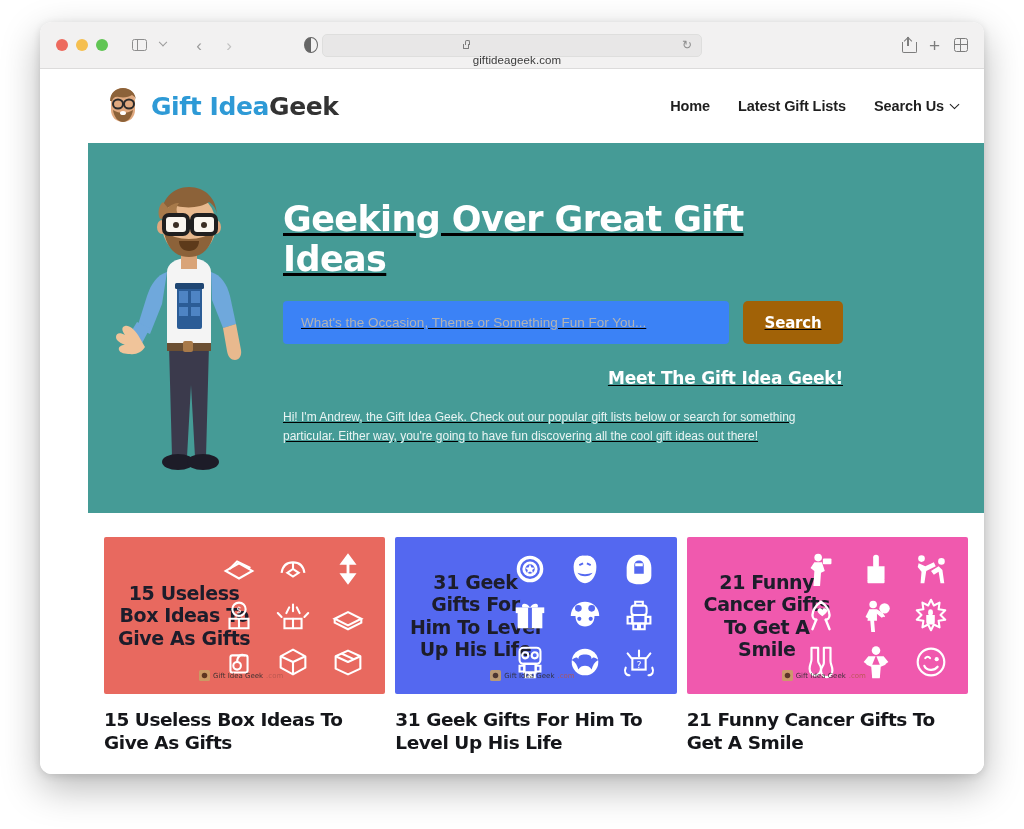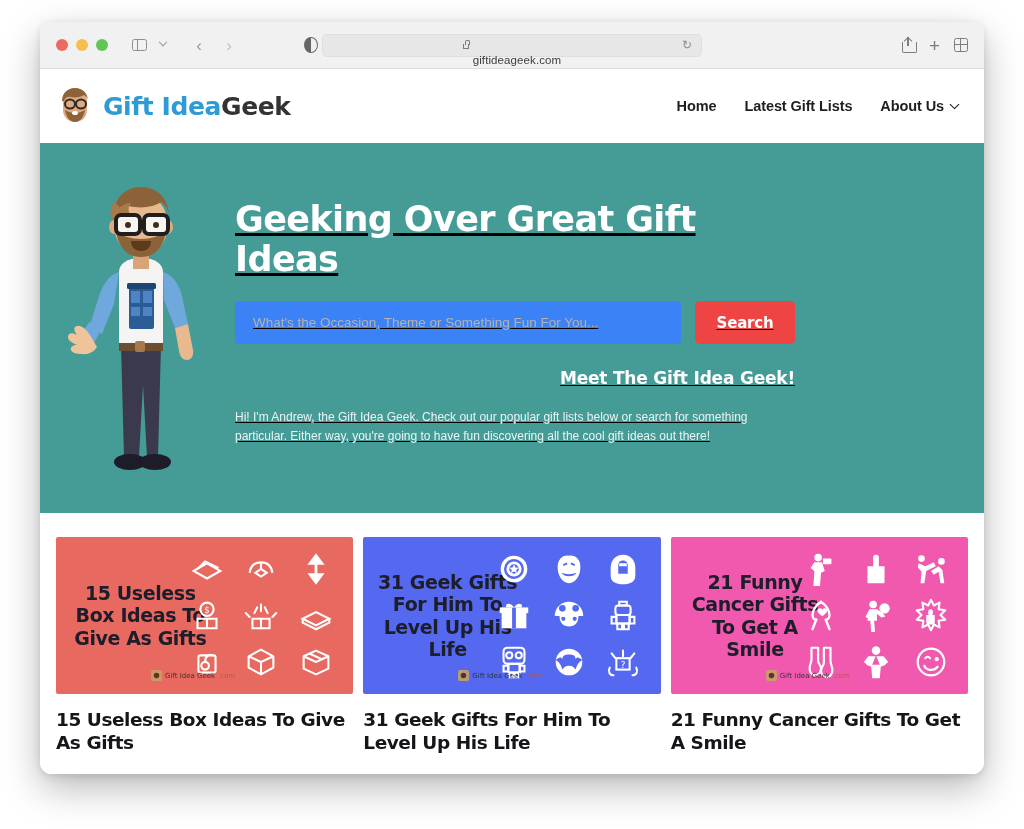--- a/index.html
+++ b/index.html
@@ -145,21 +145,21 @@
   .ico-tabs::before {
     content:""; position:absolute; left: 4.5px; top:-1.4px; bottom:-1.4px;
     width:1.4px; background:#7d7d7d;
   }
   .ico-tabs::after {
     content:""; position:absolute; top: 4.5px; left:-1.4px; right:-1.4px;
     height:1.4px; background:#7d7d7d;
   }
 
   
-  .page { height: 705px; overflow: hidden; background: #fff; }
+  .page { height: 705px; overflow: hidden; background: #fff; padding-left: 48px; }
 
   
   .site-header {
     height: 74px;
     background: #ffffff;
     display: flex;
     align-items: center;
     padding: 0 26px 0 16px;
   }
   .logo { display: flex; align-items: center; gap: 9px; }
@@ -238,21 +238,21 @@
     color: #333;
     font-family: "Liberation Sans", sans-serif;
     outline: none;
   }
   .search-input::placeholder { color: #b3b3b3; }
   .search-btn {
     width: 100px;
     height: 43px;
     border: none;
     border-radius: 5px;
-    background: #ef4444;
+    background: #a16207;
     color: #ffffff;
     font-size: 15px;
     font-weight: bold;
     cursor: pointer;
     font-family: "DejaVu Sans", sans-serif;
     letter-spacing: -0.2px;
   }
   .hero-sub {
     margin-top: 24px;
     font-size: 17px;
@@ -408,21 +408,21 @@
       </div>
 
       <nav class="site-nav">
         <a class="nav-link">
           <span>Home</span>
         </a>
         <a class="nav-link">
           <span>Latest Gift Lists</span>
         </a>
         <a class="nav-link">
-          <span>About Us</span>
+          <span>Search Us</span>
           <span class="chev-down"></span>
         </a>
       </nav>
     </div>
 
     <section class="hero">
       <div class="hero-figure">
         <svg width="150" height="305" viewBox="0 0 150 305">
 
           <path d="M58 168h40l-3 112H84l-4-72-4 72H61z" fill="#3b3a4c"></path>

